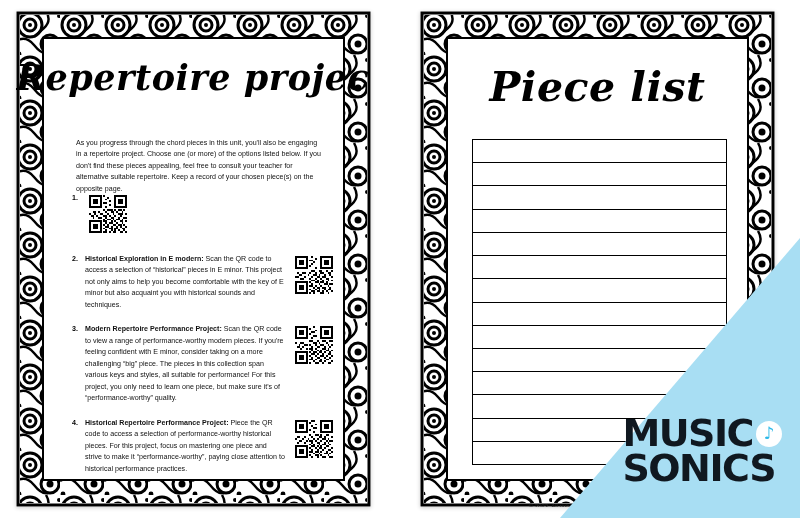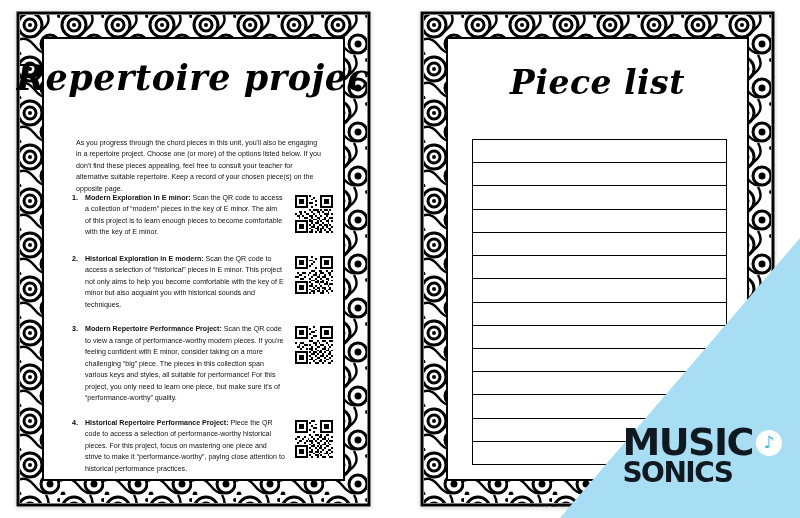--- a/index.html
+++ b/index.html
@@ -77,21 +77,21 @@
     color: #000000;
     letter-spacing: 0.5px;
     white-space: nowrap;
   }
   .title-left {
     top: 46px;
     font-size: 35px;
   }
   .title-right {
     top: 52px;
-    font-size: 33px;
+    font-size: 41px;
   }
 
   
   .intro {
     position: absolute;
     left: 60px;
     right: 48px;
     top: 127px;
     font-size: 7.1px;
     line-height: 1.62;
@@ -190,21 +190,21 @@
     font-family: "DejaVu Sans", sans-serif;
     font-weight: bold;
     letter-spacing: -1.5px;
   }
   .logo-line1 {
     font-size: 38px;
     display: flex;
     align-items: center;
   }
   .logo-line2 {
-    font-size: 28px;
+    font-size: 38px;
   }
   .note-badge {
     display: inline-flex;
     align-items: center;
     justify-content: center;
     width: 26px;
     height: 26px;
     border-radius: 50%;
     background: #ffffff;
     color: #2bb8e8;
@@ -247,21 +247,20 @@
     <div class="title-wrap title-left">
       <span class="script-title">Repertoire project</span>
     </div>
 
     <div class="intro">As you progress through the chord pieces in this unit, you'll also be engaging in a repertoire project. Choose one (or more) of the options listed below. If you don't find these pieces appealing, feel free to consult your teacher for alternative suitable repertoire. Keep a record of your chosen piece(s) on the opposite page.</div>
 
     <div class="items">
 
       <div class="item">
         <div class="item-num">1.</div>
-        <div class="item-body"><b>Modern Exploration in E minor:</b><span> Scan the QR code to access a collection of “modern” pieces in the key of E minor. The aim of this project is to learn enough pieces to become comfortable with the key of E minor.</span></div>
         <div class="qr">
           <svg viewBox="0 0 21 21" width="38" height="38" shape-rendering="crispEdges" aria-hidden="true">
             <rect width="21" height="21" fill="#fff"></rect>
             <g fill="#000">
               <rect x="0" y="0" width="7" height="1"></rect>
                 <rect x="0" y="6" width="7" height="1"></rect>
               <rect x="0" y="0" width="1" height="7"></rect>
                 <rect x="6" y="0" width="1" height="7"></rect>
               <rect x="2" y="2" width="3" height="3"></rect>
               <rect x="14" y="0" width="7" height="1"></rect>

